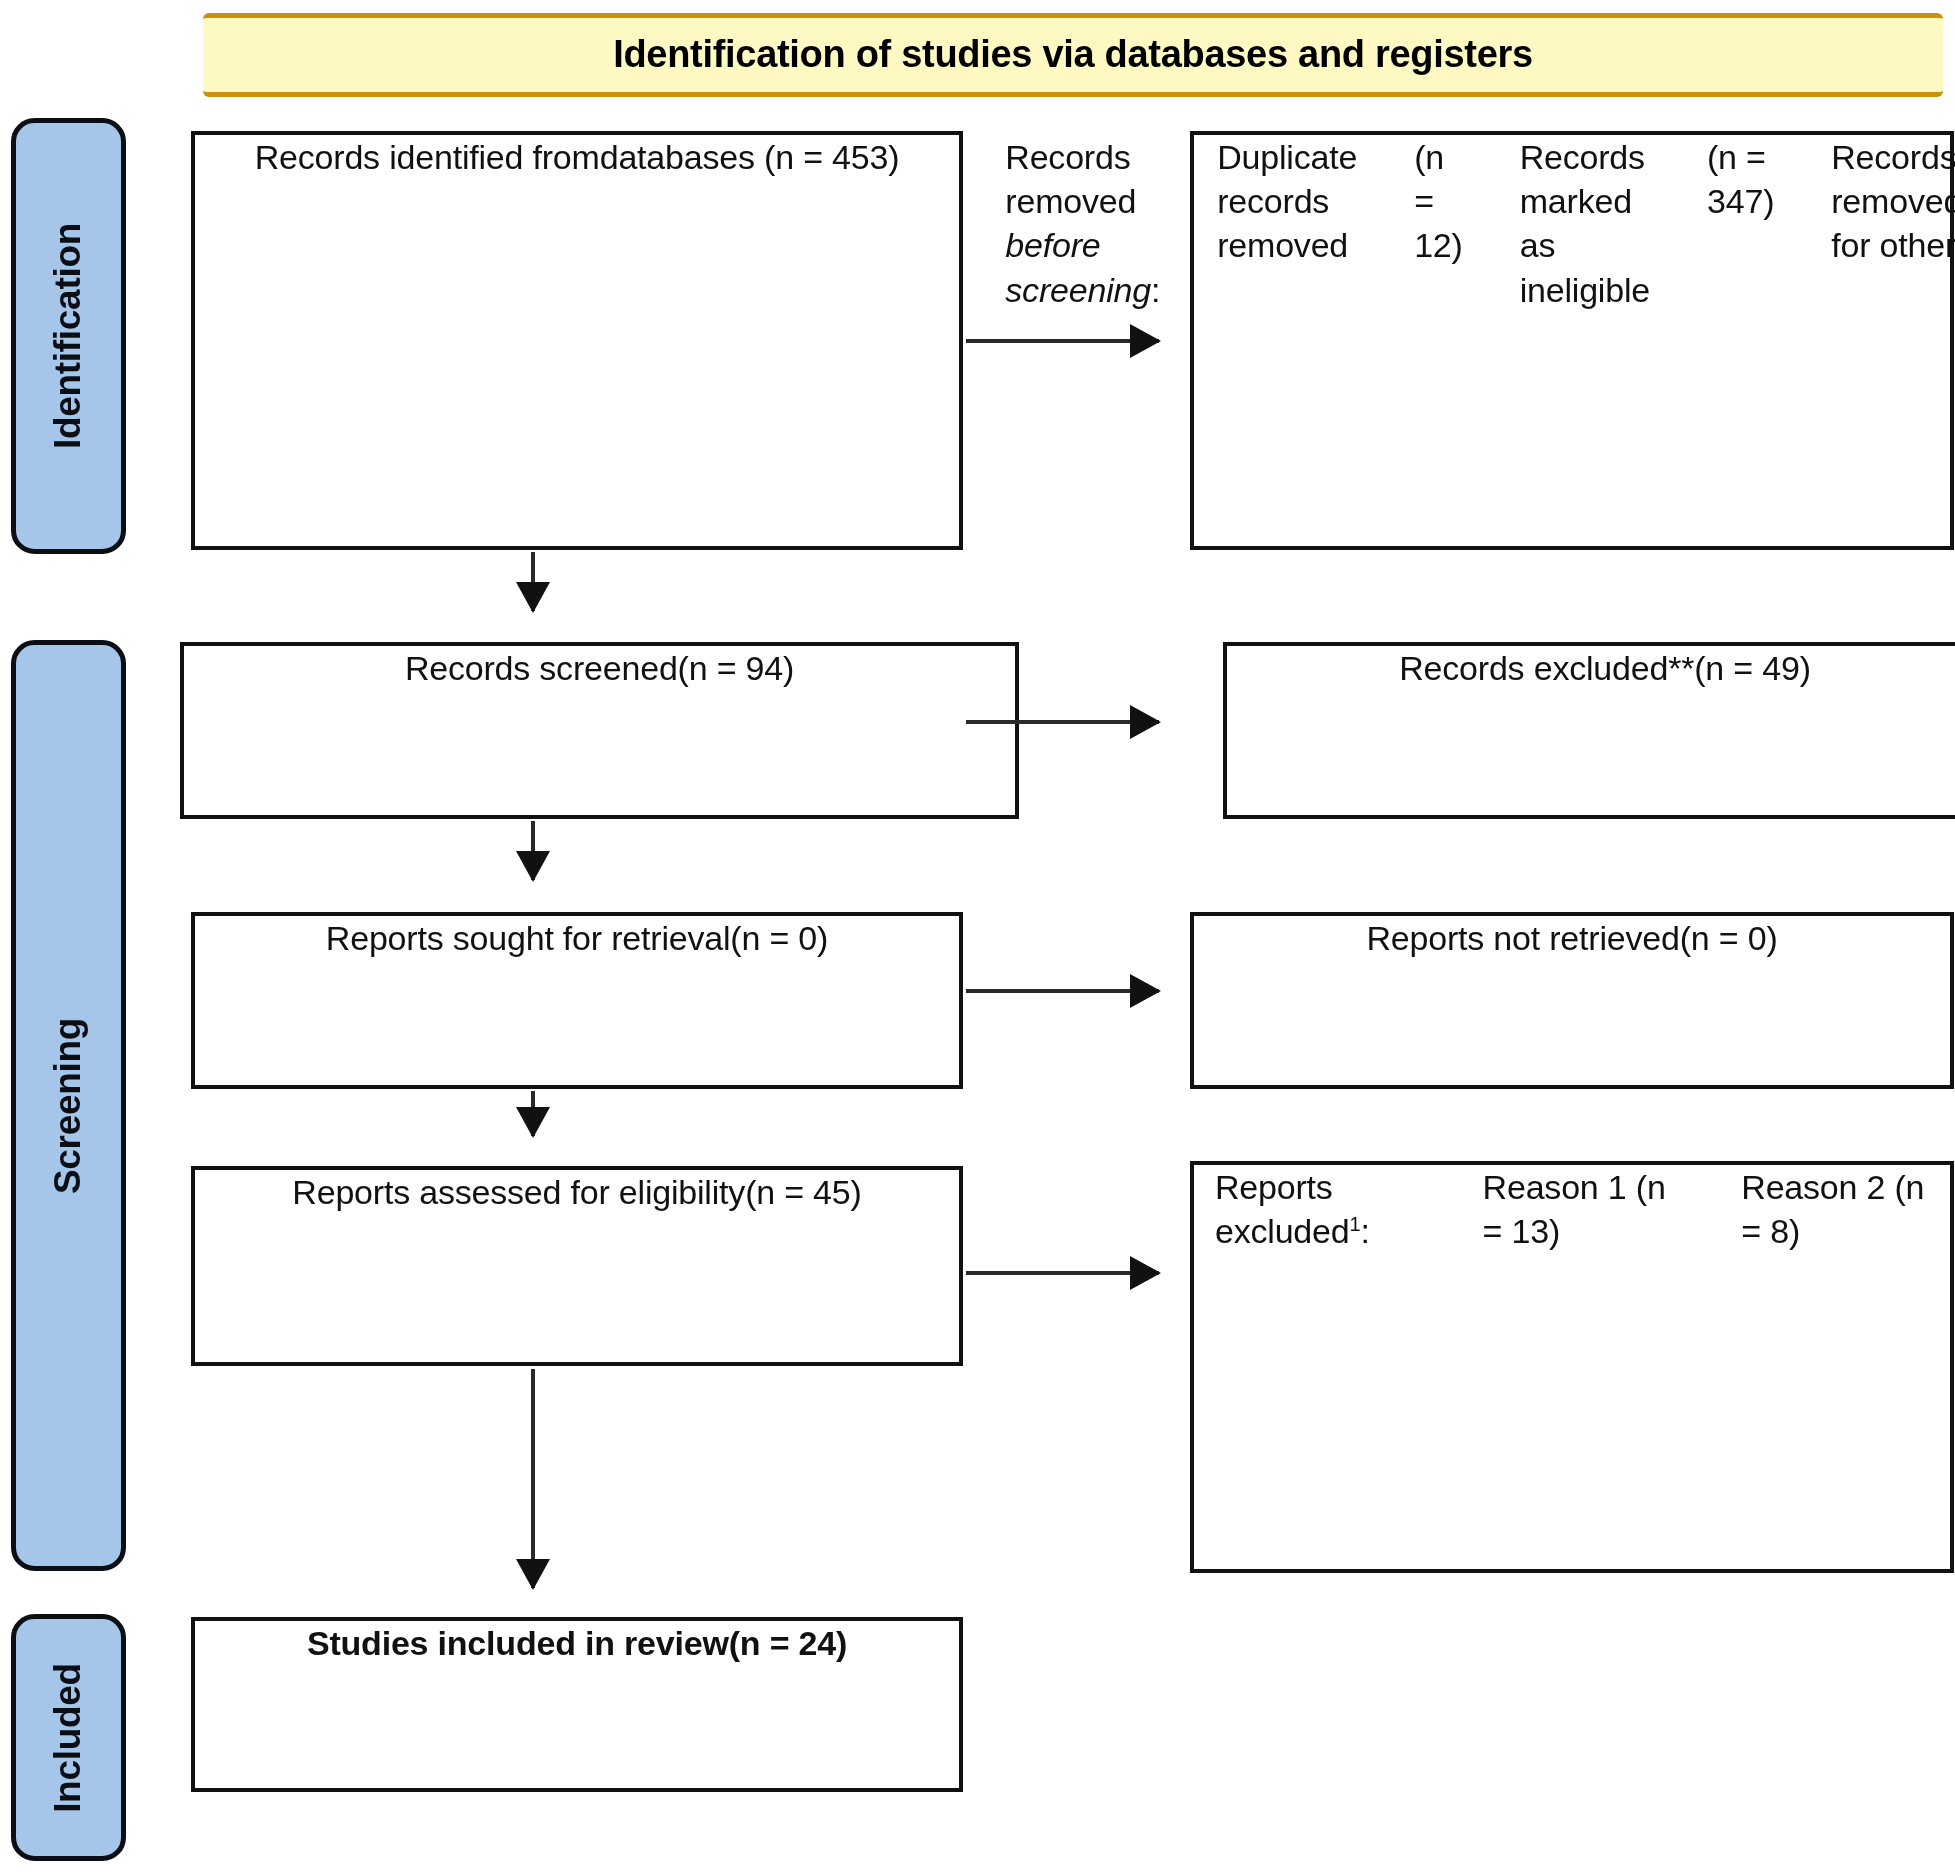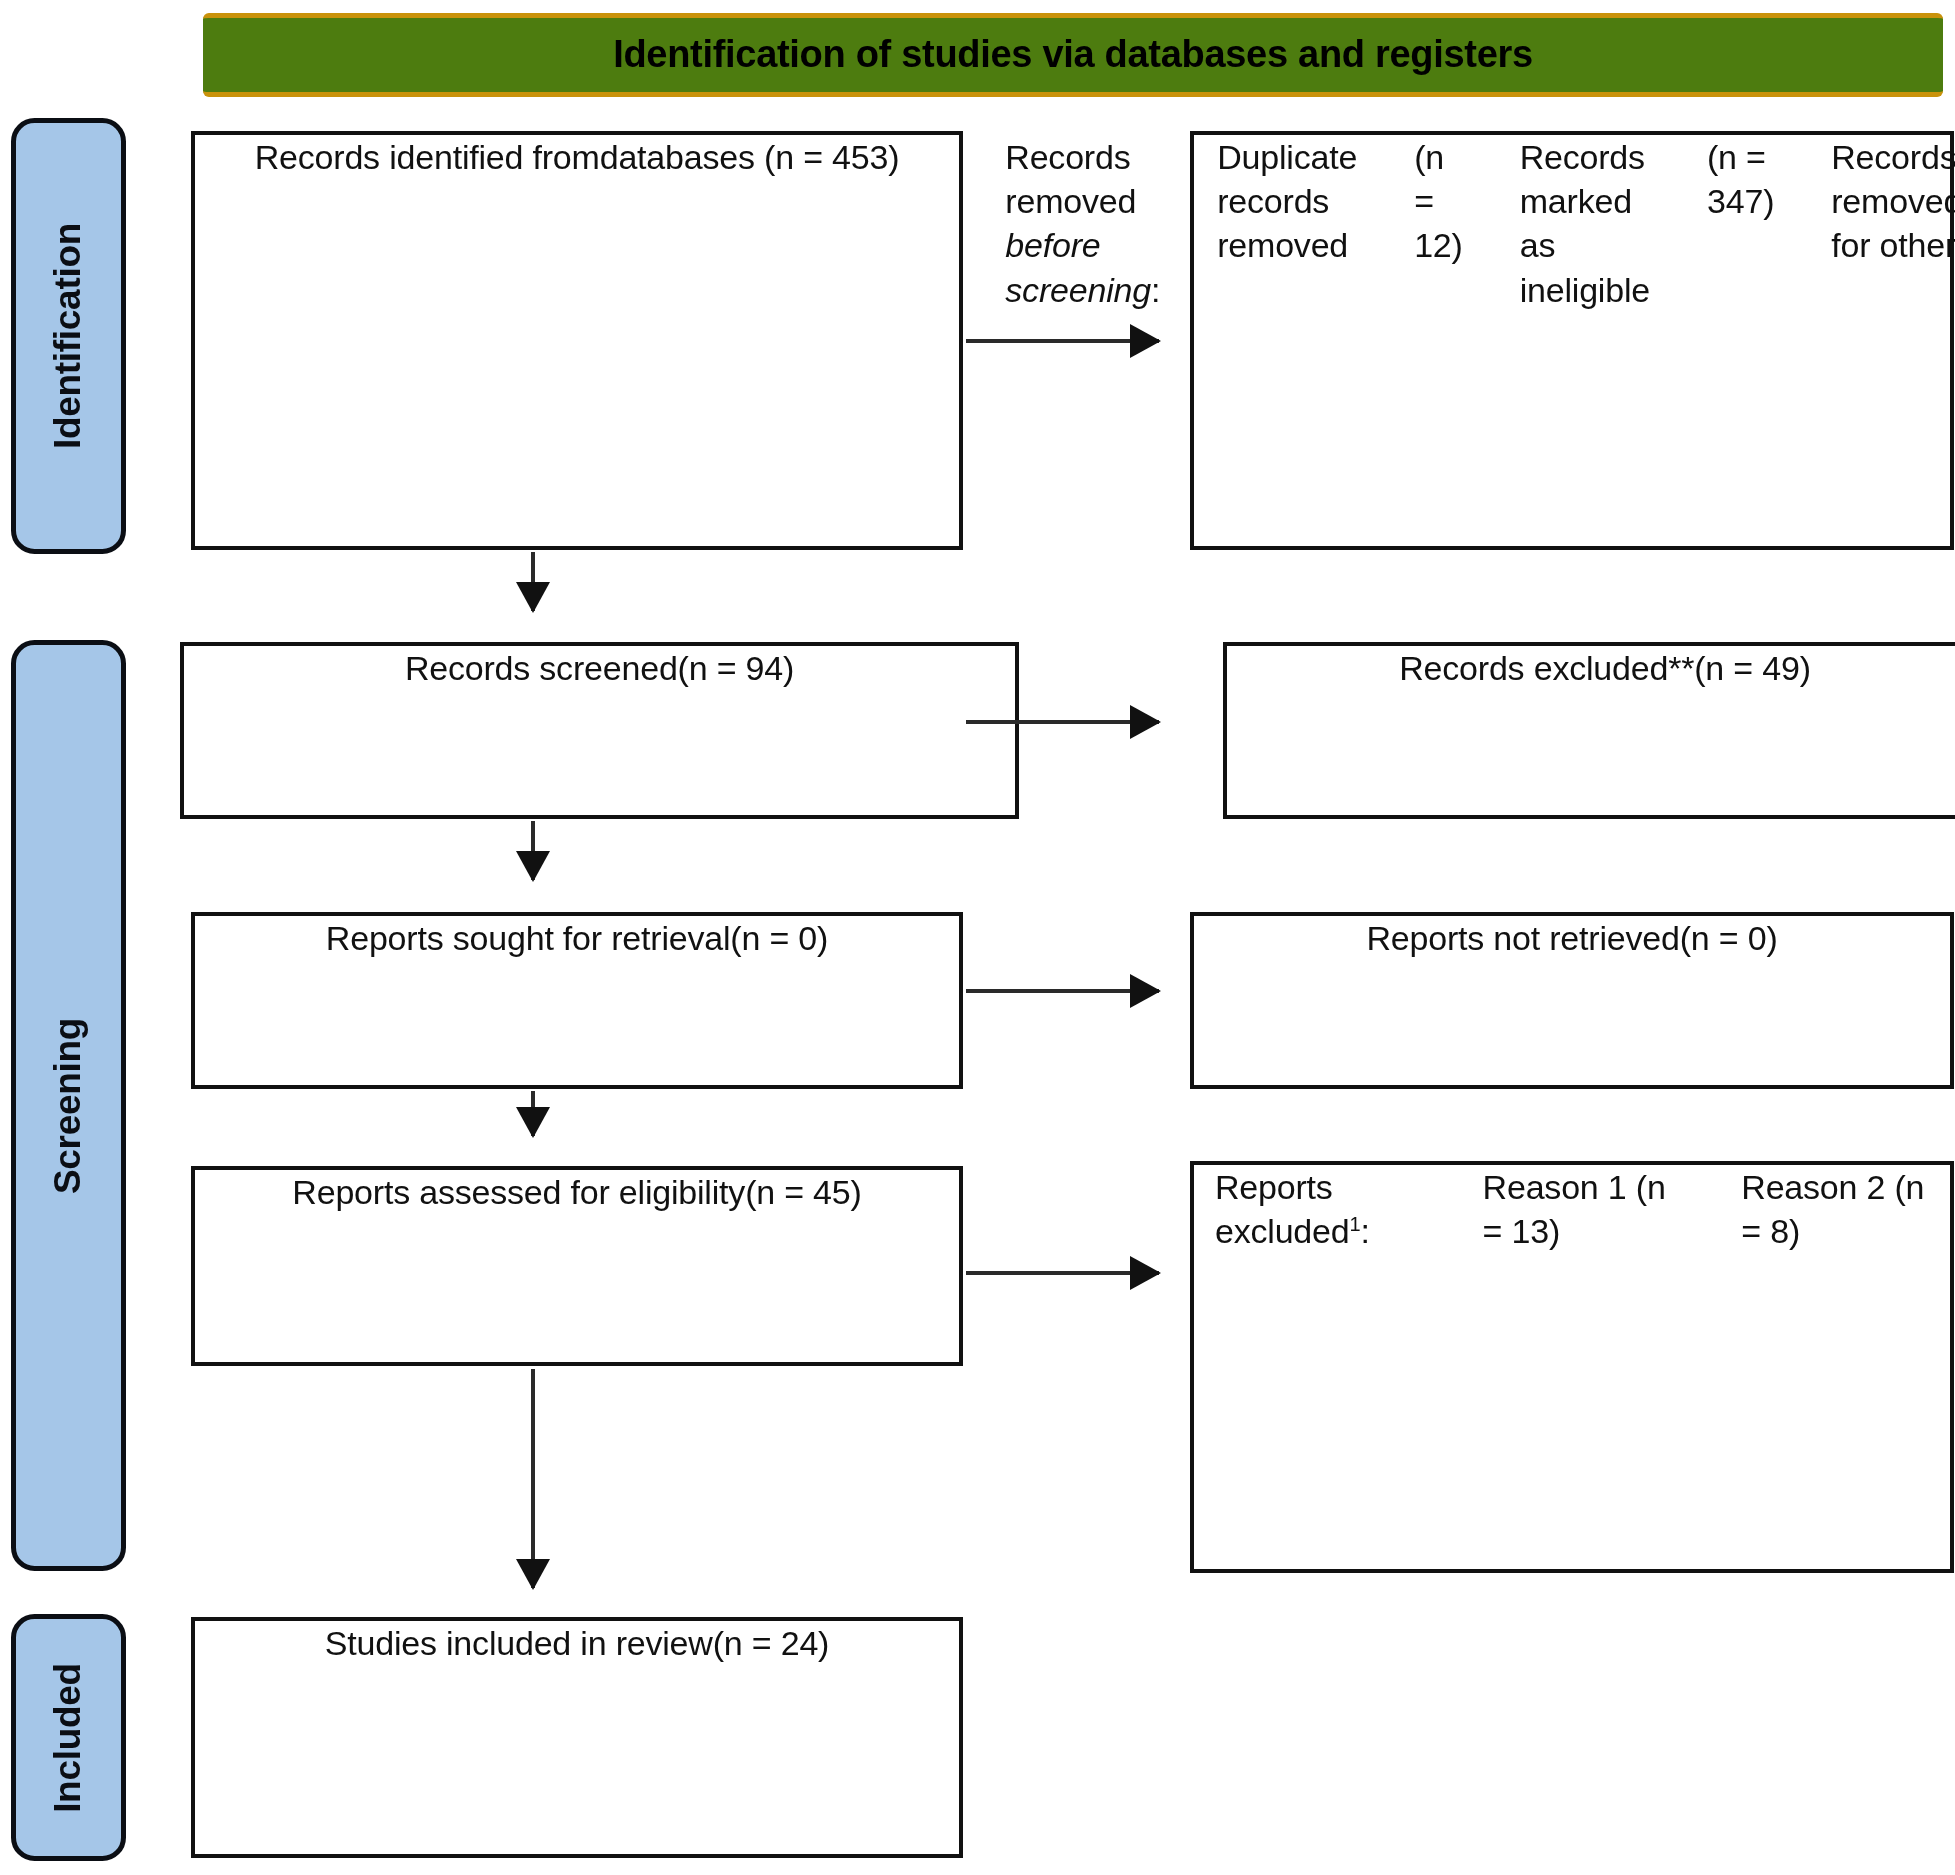--- a/index.html
+++ b/index.html
@@ -18,21 +18,21 @@
     overflow: hidden;
   }
 
   
   .header-banner {
     position: absolute;
     left: 203px;
     top: 13px;
     width: 1740px;
     height: 84px;
-    background: #4d7c0f;
+    background: #fef9c3;
     border-top: 5.3px solid #C9920B;
     border-bottom: 5.3px solid #C9920B;
     border-radius: 5.9px;
     box-sizing: border-box;
     display: flex;
     align-items: center;
     justify-content: center;
   }
   .header-banner-title {
     font-size: 38px;
@@ -97,21 +97,21 @@
 
   
   #box-identified      { left: 191px;  top: 131px;  width: 772px; height: 419px; }
   #box-removed-before  { left: 1190px; top: 131px;  width: 764px; height: 419px; }
   #box-screened        { left: 180px;  top: 642px; width: 839px; height: 177px; }
   #box-excluded        { left: 1190px; top: 642px; width: 764px; height: 177px; margin-left: 33px; }
   #box-sought          { left: 191px;  top: 912px; width: 772px; height: 177px; }
   #box-not-retrieved   { left: 1190px; top: 912px; width: 764px; height: 177px; }
   #box-eligibility     { left: 191px;  top: 1166px; width: 772px; height: 200px; }
   #box-reports-excl    { left: 1190px; top: 1161px; width: 764px; height: 412px; }
-  #box-included-review { left: 191px;  top: 1617px; width: 772px; height: 241px; }
+  #box-included-review { left: 191px;  top: 1617px; width: 772px; height: 175px; font-weight: bold; }
 
   
   .arrow-h {
     position: absolute;
     height: 3.5px;
     background: #2a2a2a;
   }
   .arrow-h::after {
     content: "";
     position: absolute;

